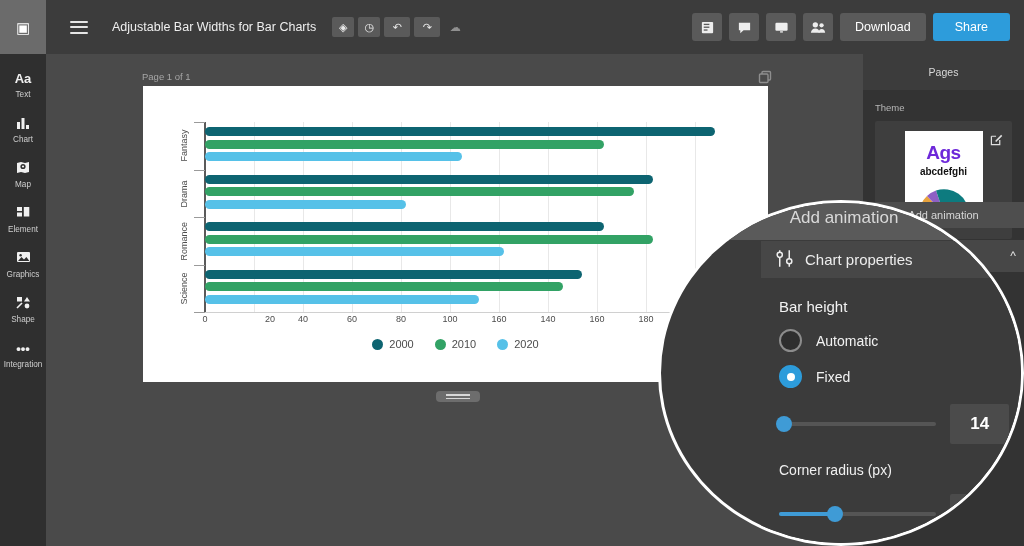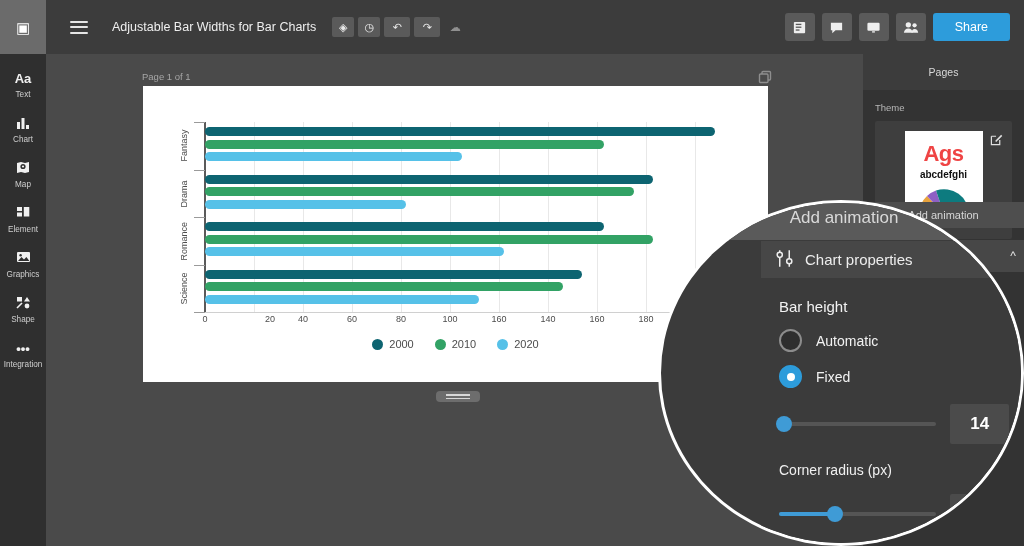--- a/index.html
+++ b/index.html
@@ -120,21 +120,21 @@
   .rbody { background: #333333; height: 456px; padding: 12px 12px 0; }
   .rsec-title { color: #b7b7b7; font-size: 9.5px; margin-bottom: 8px; }
   .theme-card {
     background: #3e3e3e; border-radius: 2px; height: 118px; position: relative;
     padding: 10px 0 0;
   }
   .theme-thumb {
     width: 78px; height: 96px; background: #fff; margin: 0 auto; position: relative;
     overflow: hidden; padding-top: 12px; text-align: center;
   }
-  .th-ags { font-size: 22px; font-weight: bold; color: #ef4444; letter-spacing: -0.5px; line-height: 1; }
+  .th-ags { font-size: 19px; font-weight: bold; color: #6d28d9; letter-spacing: -0.5px; line-height: 1; }
   .th-abc { font-size: 10px; font-weight: bold; color: #111; margin-top: 4px; }
   .th-pie { position: absolute; left: 14px; top: 58px; width: 50px; height: 50px; }
   .theme-edit { position: absolute; right: 9px; top: 11px; cursor: pointer; }
   .anim-bar {
     position: absolute; left: 0; top: 148px; width: 161px; height: 26px;
     background: #4e4e4e; display: flex; align-items: center; justify-content: center;
     color: #d6d6d6; font-size: 11px; cursor: pointer;
   }
   .props-hdr {
     position: absolute; left: 12px; top: 186px; width: 149px; height: 32px;
@@ -239,20 +239,21 @@
           </svg>
       </div>
       <div class="tb-sq">
         <svg width="16" height="15" viewBox="0 0 18 16">
             <circle cx="6" cy="5" r="3" fill="#eee"></circle>
             <path d="M1 14c0-3 2.2-5 5-5s5 2 5 5z" fill="#eee"></path>
             <circle cx="13" cy="5.5" r="2.4" fill="#eee"></circle>
             <path d="M9.5 14c0-2.6 1.7-4.3 3.7-4.3S17 11.4 17 14z" fill="#eee"></path>
           </svg>
       </div>
+      <div class="btn-dl">Download</div>
       <div class="btn-share">Share</div>
     </div>
   </div>
 
   <div class="rail">
     <div class="rail-item">
       <div class="rail-ico">Aa</div>
       <div class="rail-lbl">Text</div>
     </div>
     <div class="rail-item">

